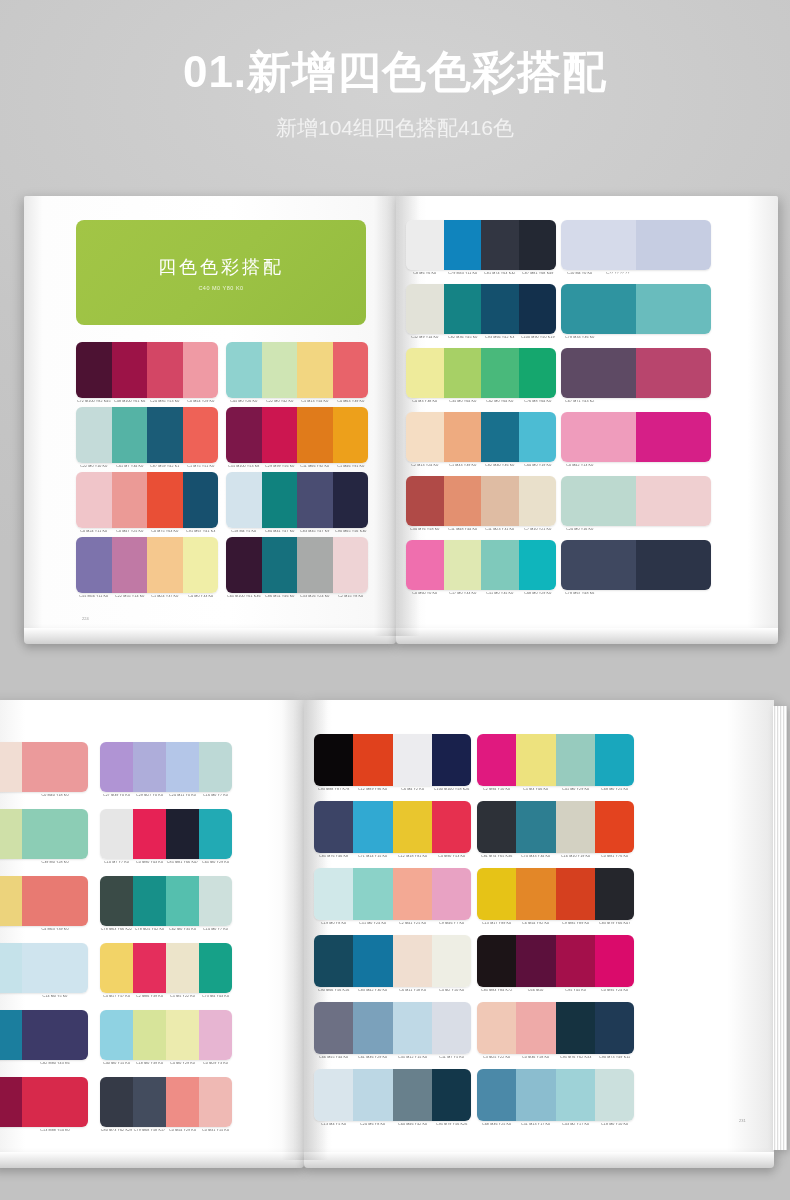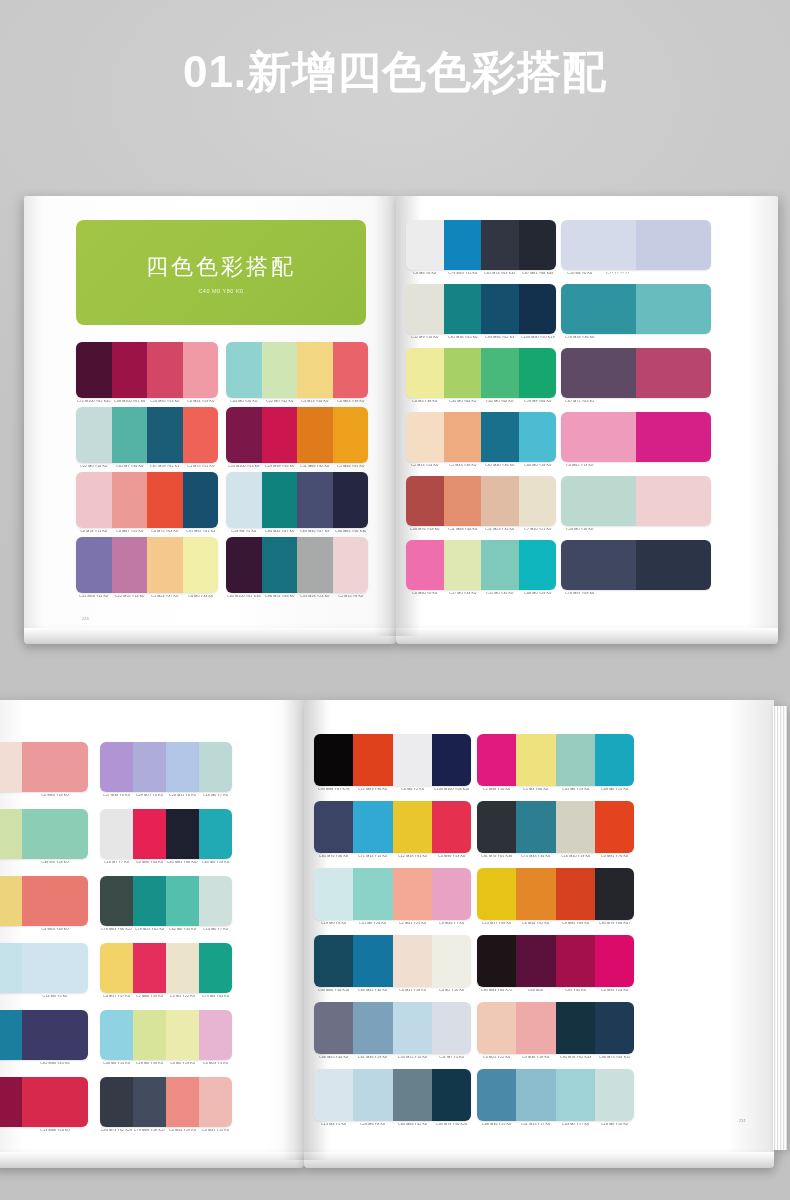--- a/index.html
+++ b/index.html
@@ -73,21 +73,21 @@
     border-radius:0 0 4px 4px;
     box-shadow:0 5px 10px rgba(0,0,0,.18);
   }
 
   
   .banner{
     position:absolute;border-radius:8px;
     background:linear-gradient(135deg,#a2c546 0%,#9cc244 50%,#94bc3f 100%);
     display:flex;flex-direction:column;align-items:center;justify-content:center;
   }
-  .banner-title{color:#ffffff;font-size:22px;letter-spacing:3px;}
+  .banner-title{color:#ffffff;font-size:18px;letter-spacing:3px;}
   .banner-code{color:#edf5dc;font-size:5.5px;letter-spacing:.5px;margin-top:6px;}
 
   
   .group{position:absolute;display:flex;flex-direction:column;}
   .group .chips{display:flex;border-radius:6px;overflow:hidden;flex:1;
     box-shadow:0 1px 2px rgba(0,0,0,.10);}
   .group .chip{flex:1;}
   .group .labels{display:flex;margin-top:2px;}
   .group .label{
     flex:1;text-align:center;color:#5a5a5a;
@@ -97,20 +97,21 @@
   }
   .page-num{position:absolute;font-size:4px;color:#9a9a9a;}
 </style>
 </head>
 <body>
 
 <div class="bg-grad"></div>
 
 <div class="header">
   <div class="title">01.新增四色色彩搭配</div>
+  <div class="subtitle">新增104组四色搭配416色</div>
 </div>
 
 <div class="spread" id="spread-top">
   <div class="page page-left">
     <div class="page-bottom-curl"></div>
   </div>
   <div class="page page-right">
     <div class="page-bottom-curl"></div>
   </div>
   <div class="gutter-shadow" style="left:360px;"></div>

